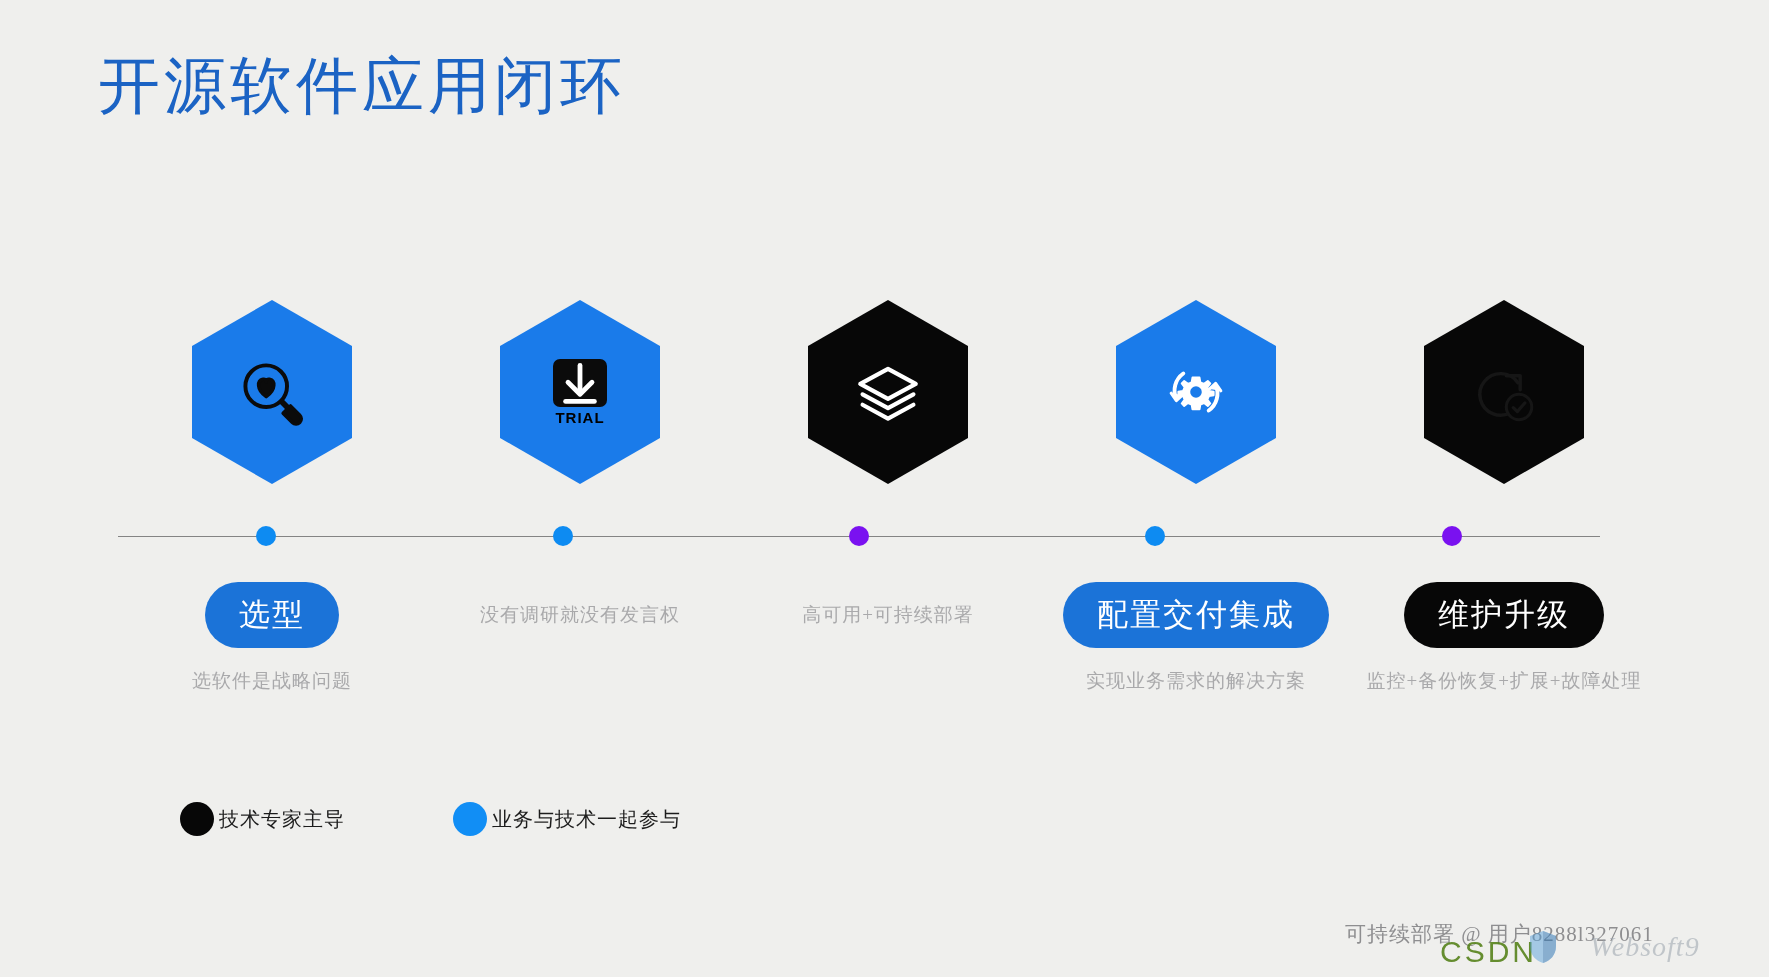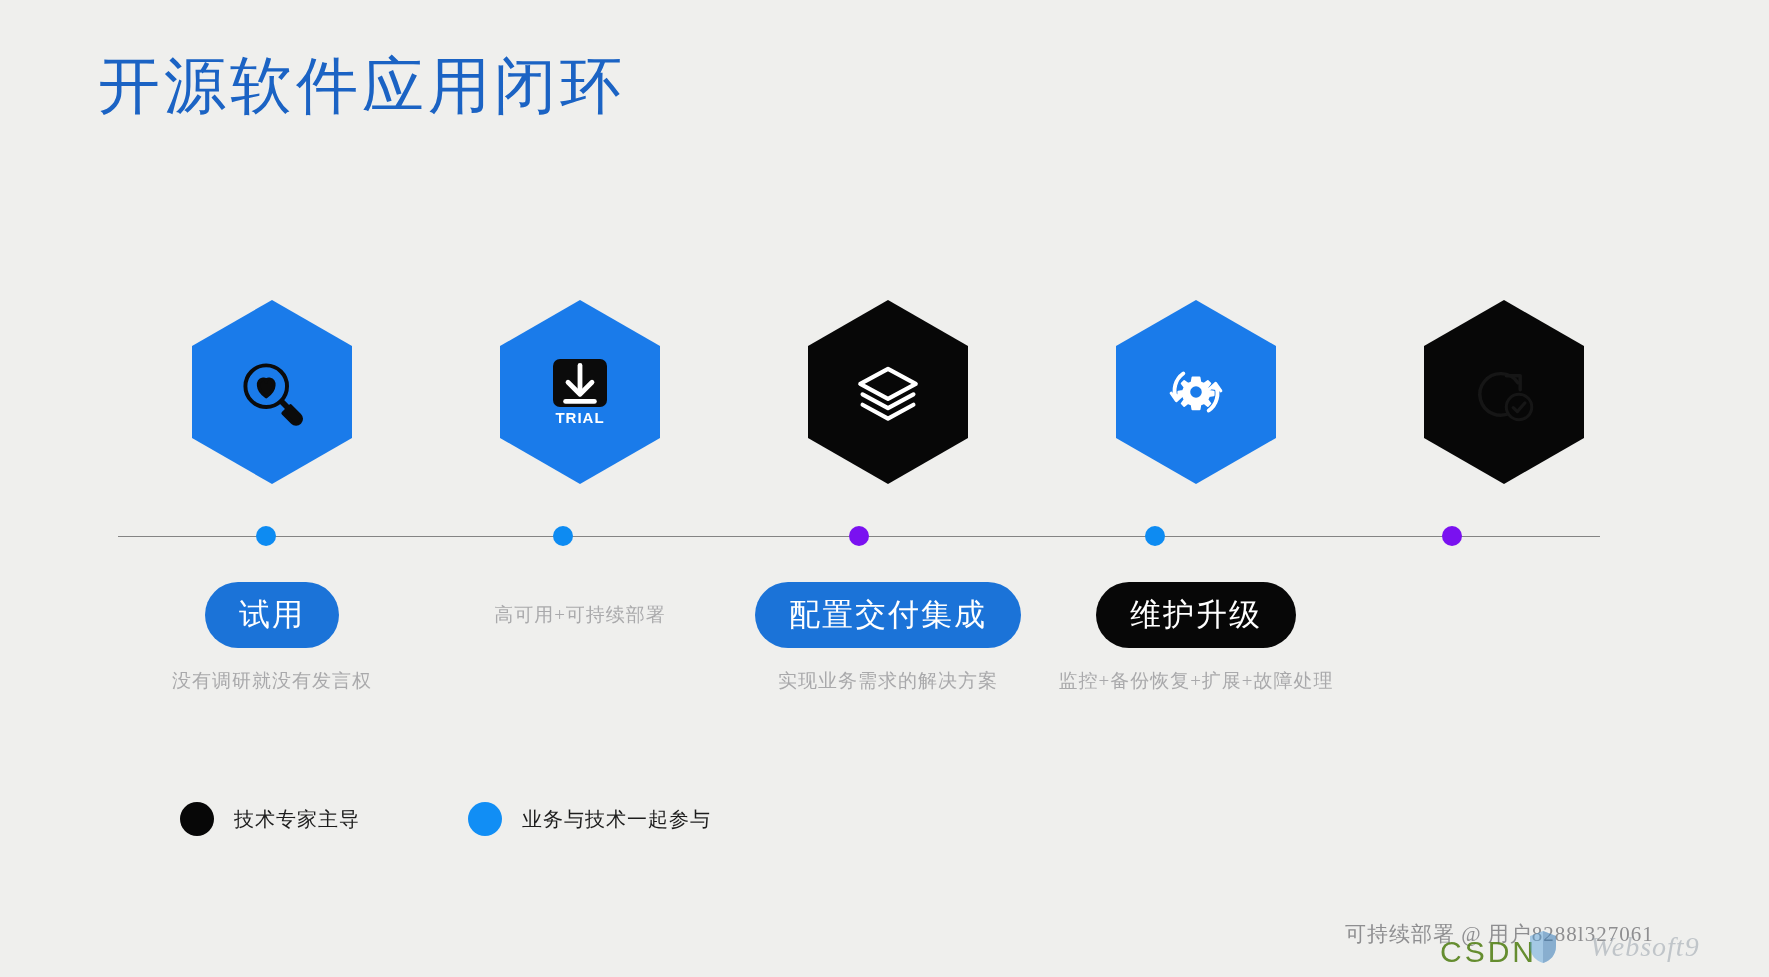--- a/index.html
+++ b/index.html
@@ -70,21 +70,21 @@
     background:#0b0b0b;
     border-radius:7px;
     display:flex; align-items:center; justify-content:center;
   }
   .trial-box svg{ width:28px; height:30px; display:block; }
   .trial-label{
     font-family:"Liberation Sans","DejaVu Sans",sans-serif;
     font-size:15px;
     font-weight:bold;
     letter-spacing:1px;
-    color:#ffffff;
+    color:#000000;
     line-height:1;
   }
 
   
   #timeline{
     position:absolute;
     left:118px; top:536px;
     width:1482px; height:2px;
   }
   #timeline .axis{
@@ -149,21 +149,21 @@
   }
 
   
   #legend{
     position:absolute;
     left:180px; top:802px;
     display:flex;
     align-items:center;
     gap:108px;
   }
-  .legend-item{ display:flex; align-items:center; gap:20px; }
+  .legend-item{ display:flex; align-items:center; gap:5px; }
   .legend-swatch{ width:34px; height:34px; border-radius:50%; }
   .legend-swatch.black{ background:#070707; }
   .legend-swatch.blue{ background:#118ef5; }
   .legend-text{
     font-size:20px;
     color:#1c1c1c;
     letter-spacing:1px;
     white-space:nowrap;
     font-family:"Liberation Serif","DejaVu Serif",serif;
   }
@@ -305,23 +305,26 @@
         <span class="dot blue"></span>
       </div>
       <div class="dotcell">
         <span class="dot purple"></span>
       </div>
     </div>
   </div>
 
   <div id="labels">
 
-
-    <div class="labelcell">
-      <div class="pill blue">试用</div>
+    <div class="labelcell">
+      <div class="pill blue">选型</div>
+      <div class="caption">选软件是战略问题</div>
+    </div>
+
+    <div class="labelcell">
       <div class="caption">没有调研就没有发言权</div>
     </div>
 
     <div class="labelcell">
       <div class="caption">高可用+可持续部署</div>
     </div>
 
     <div class="labelcell">
       <div class="pill blue">配置交付集成</div>
       <div class="caption">实现业务需求的解决方案</div>

